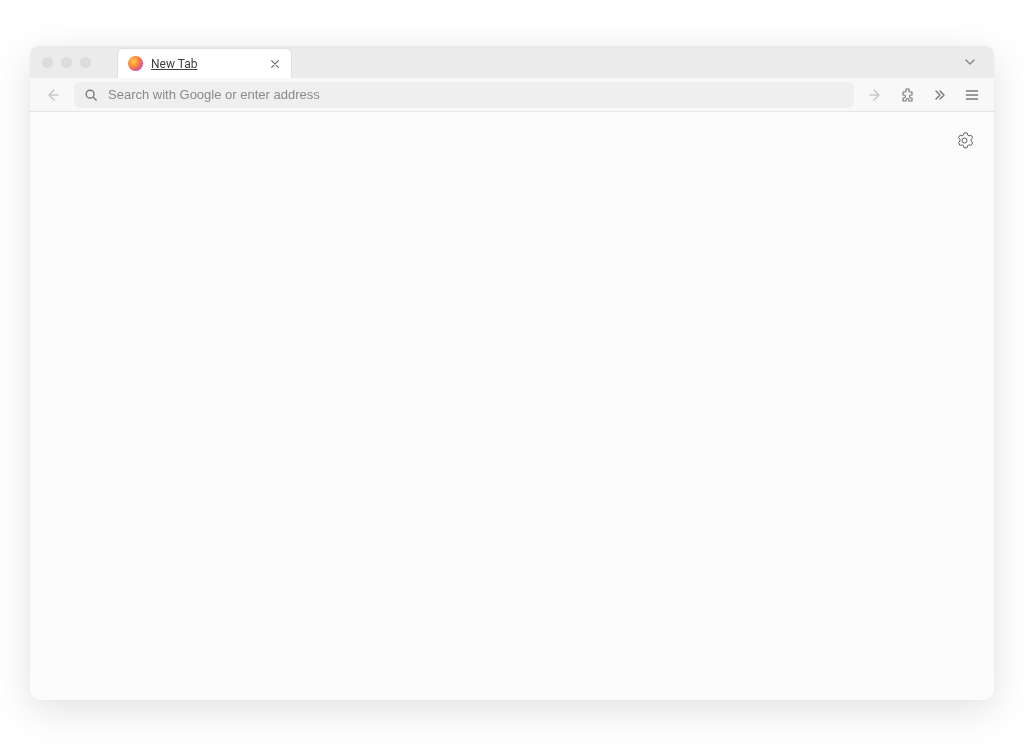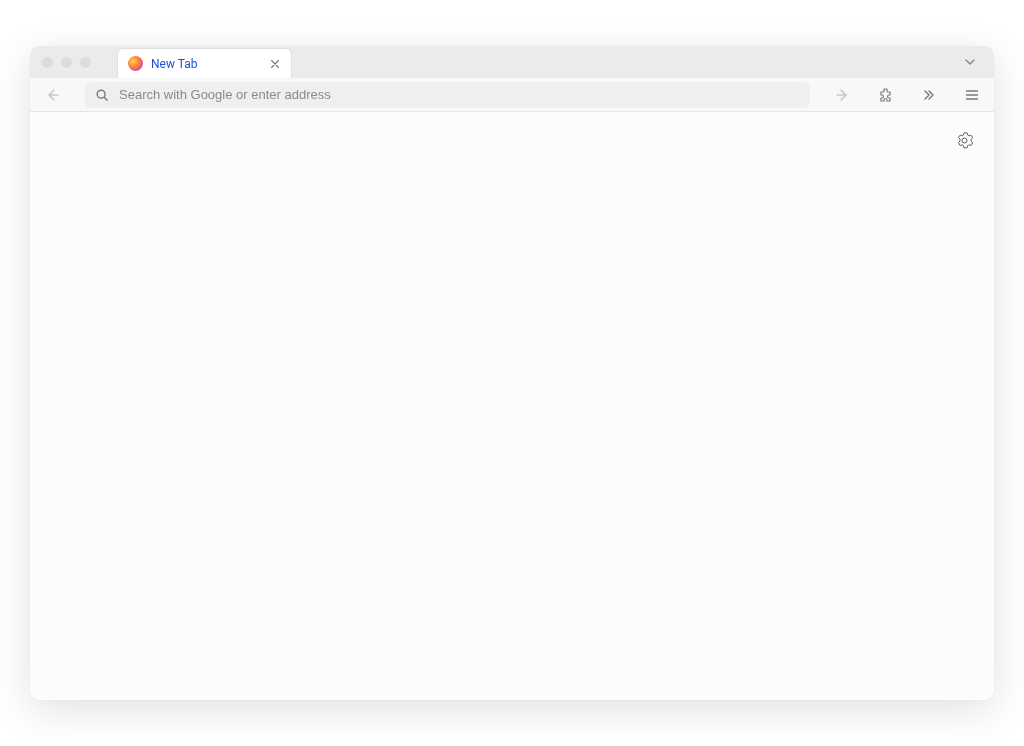--- a/index.html
+++ b/index.html
@@ -57,24 +57,25 @@
     }
     .tab-favicon {
       width: 15px;
       height: 15px;
       border-radius: 50%;
       background: radial-gradient(circle at 35% 35%, #ffd24a 0%, #ff7a3a 45%, #b53fe0 85%);
       flex-shrink: 0;
     }
     .tab-title {
       font-size: 12px;
-      color: #1d4ed8;
+      color: #404040;
       flex: 1;
       white-space: nowrap;
       overflow: hidden;
+      text-decoration: underline;
     }
     .tab-close {
       width: 16px;
       height: 16px;
       display: flex;
       align-items: center;
       justify-content: center;
       color: #6d6d6d;
       border-radius: 3px;
       cursor: pointer;
@@ -93,21 +94,21 @@
       color: #8a8a8a;
       cursor: pointer;
     }
     .toolbar {
       height: 34px;
       background: #f8f8f8;
       border-bottom: 1px solid #e5e5e5;
       display: flex;
       align-items: center;
       padding: 0 8px;
-      gap: 15px;
+      gap: 4px;
     }
     .tb-btn {
       width: 28px;
       height: 28px;
       display: flex;
       align-items: center;
       justify-content: center;
       color: #7a7a7a;
       border-radius: 4px;
       cursor: pointer;

